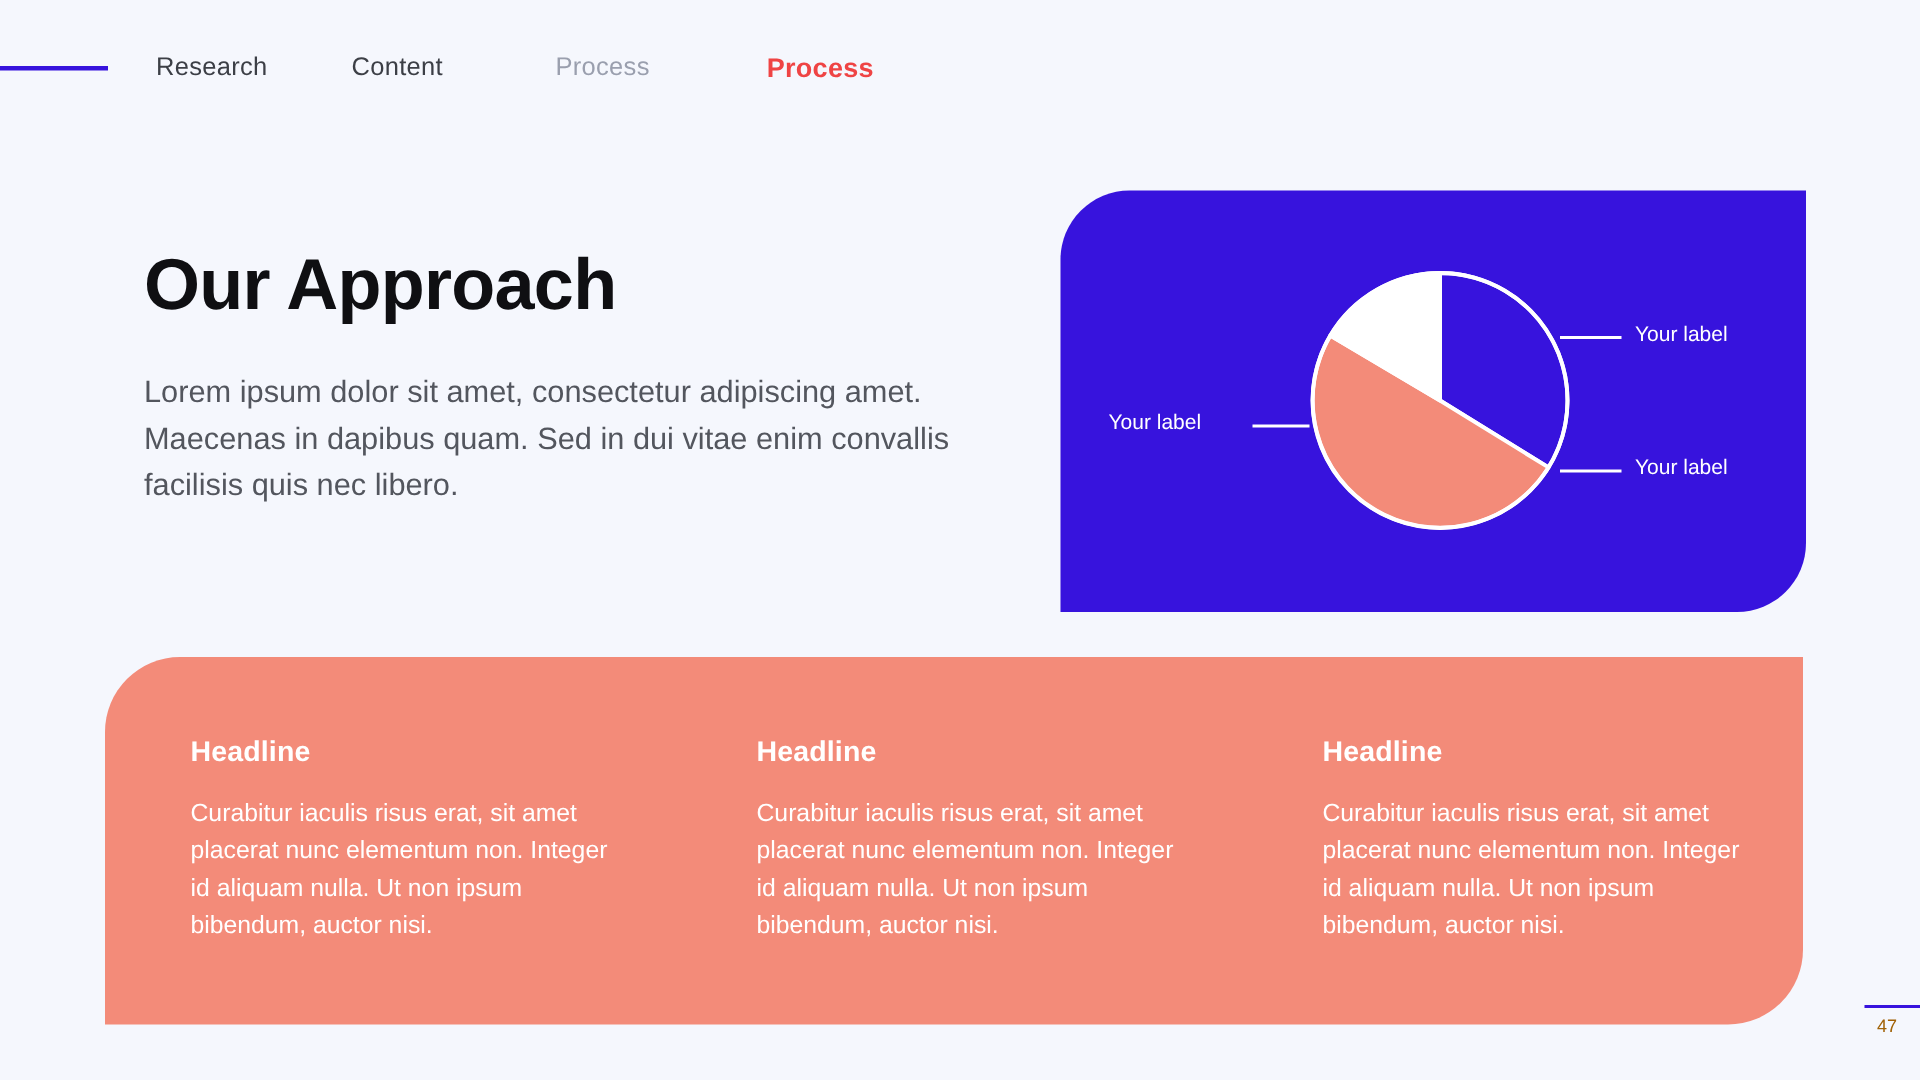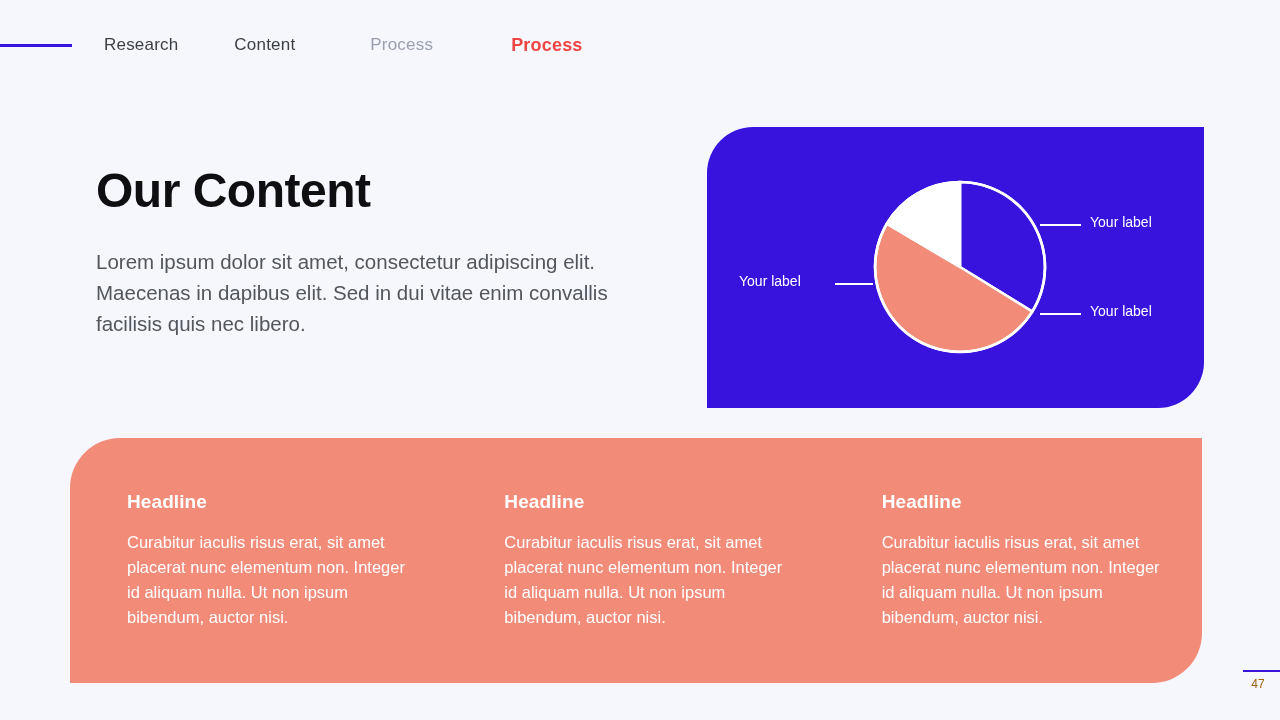--- a/index.html
+++ b/index.html
@@ -169,22 +169,22 @@
 
   <div id="topnav">
     <div class="nav-rule"></div>
     <div class="nav-item inactive-dark" id="nav-research">Research</div>
     <div class="nav-item inactive-dark" id="nav-content">Content</div>
     <div class="nav-item inactive-light" id="nav-design">Process</div>
     <div class="nav-item active" id="nav-process">Process</div>
   </div>
 
   <div id="headline-block">
-    <h1 id="page-title">Our Content</h1>
-    <p id="intro-paragraph">Lorem ipsum dolor sit amet, consectetur adipiscing elit. Maecenas in dapibus elit. Sed in dui vitae enim convallis facilisis quis nec libero.</p>
+    <h1 id="page-title">Our Approach</h1>
+    <p id="intro-paragraph">Lorem ipsum dolor sit amet, consectetur adipiscing amet. Maecenas in dapibus quam. Sed in dui vitae enim convallis facilisis quis nec libero.</p>
   </div>
 
   <div id="chart-card">
 
     <div id="pie-wrap">
       <svg viewBox="0 0 176 176" width="176" height="176">
         <g id="pie-slices">
             <path d="M 88 88 L 88.00 3.00 A 85 85 0 0 1 160.33 132.64 Z" fill="#3713dd" stroke="#ffffff" stroke-width="2.6" stroke-linejoin="round"></path>
             <path d="M 88 88 L 160.33 132.64 A 85 85 0 0 1 14.84 44.73 Z" fill="#f38b79" stroke="#ffffff" stroke-width="2.6" stroke-linejoin="round"></path>
             <path d="M 88 88 L 14.84 44.73 A 85 85 0 0 1 88.00 3.00 Z" fill="#ffffff" stroke="#ffffff" stroke-width="2.6" stroke-linejoin="round"></path>

